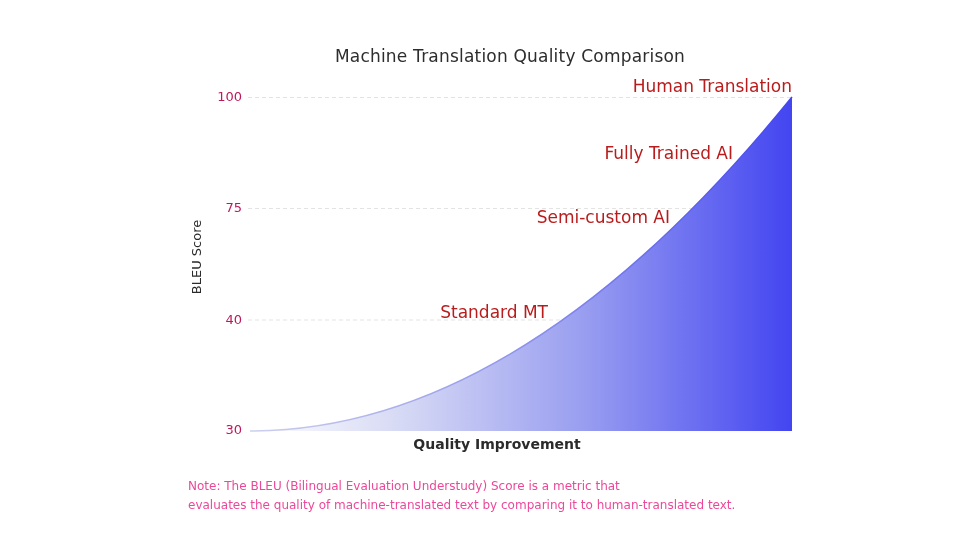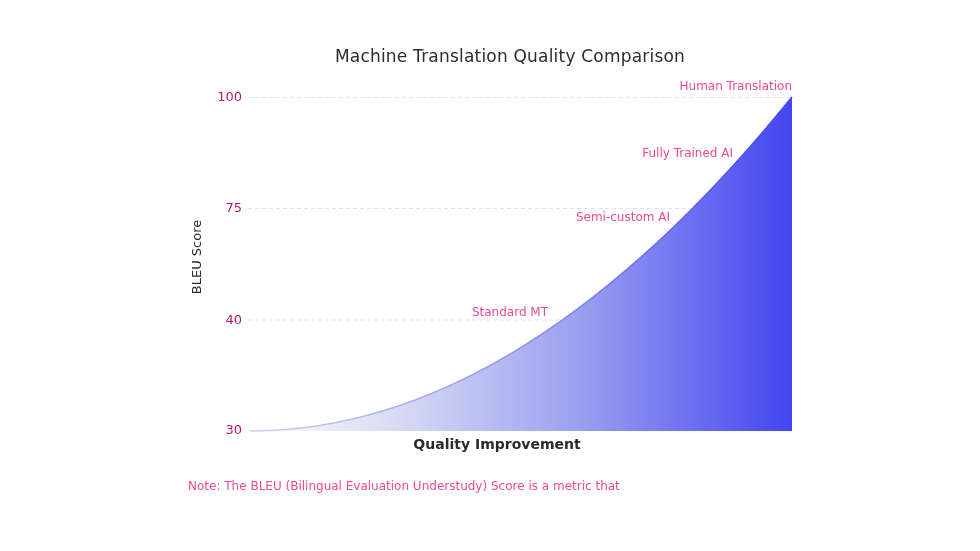--- a/index.html
+++ b/index.html
@@ -50,22 +50,22 @@
     top: 436px;
     width: 200px;
     text-align: center;
     font-size: 14px;
     color: #2b2b2b;
     font-weight: bold;
   }
   .anno {
     height: 16px;
     line-height: 16px;
-    font-size: 12px;
-    color: #ec4899;
+    font-size: 17px;
+    color: #b91c1c;
     text-align: right;
     white-space: nowrap;
   }
   .anno-human    { right: 188px; top: 78px;  }
   .anno-fully    { right: 247px; top: 145px; }
   .anno-semi     { right: 310px; top: 209px; }
   .anno-standard { right: 432px; top: 304px; margin-left: 48px; }
   .note {
     left: 188px;
     top: 477px;
@@ -115,15 +115,16 @@
 
   <div class="abs anno anno-human">Human Translation</div>
   <div class="abs anno anno-fully">Fully Trained AI</div>
   <div class="abs anno anno-semi">Semi-custom AI</div>
   <div class="abs anno anno-standard">Standard MT</div>
 
   <div class="abs x-axis-title">Quality Improvement</div>
 
   <div class="abs note">
     <div>Note: The BLEU (Bilingual Evaluation Understudy) Score is a metric that</div>
+    <div>evaluates the quality of machine-translated text by comparing it to human-translated text.</div>
   </div>
 
 </div>
 
 </body></html>

